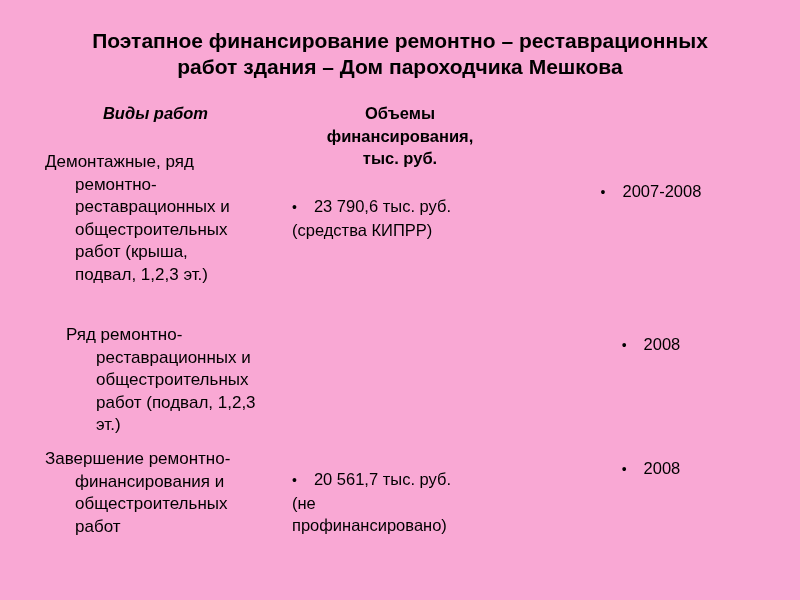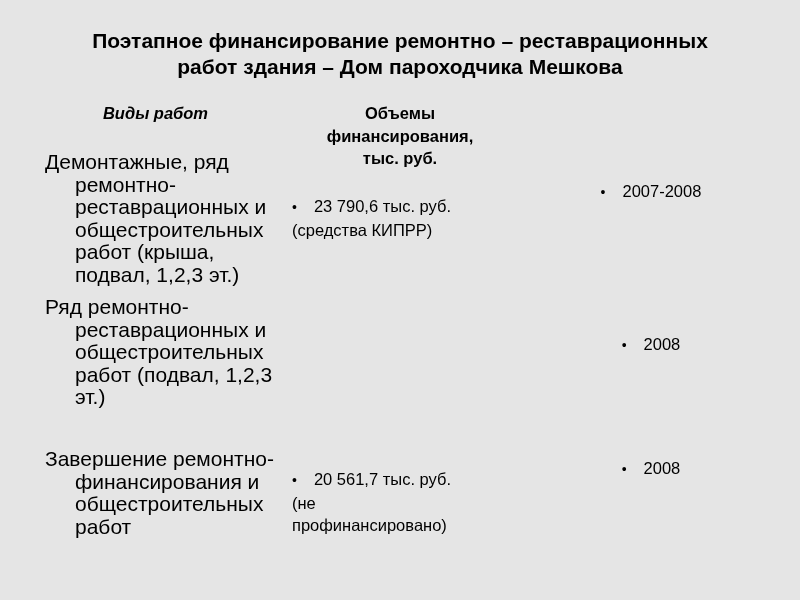--- a/index.html
+++ b/index.html
@@ -1,20 +1,20 @@
 <!DOCTYPE html>
 <html><head>
 <meta charset="utf-8">
 <style>
   html, body { margin: 0; padding: 0; background: #ffffff; }
   .slide {
     position: relative;
     width: 800px;
     height: 600px;
-    background: #e5e5e5;
+    background: #f9a8d4;
     color: #000000;
     font-family: "Liberation Sans", sans-serif;
     overflow: hidden;
   }
   .pre { white-space: pre-line; }
 
   .title {
     position: absolute;
     top: 28px;
     left: 40px;
@@ -40,26 +40,26 @@
   .hdr-fin   { left: 292px; width: 216px; }
   .hdr-terms { left: 560px; width: 182px; }
 
   .works-item {
     position: absolute;
     left: 45px;
     width: 245px;
     box-sizing: border-box;
     padding-left: 30px;
     text-indent: -30px;
-    font-size: 21px;
+    font-size: 17px;
     line-height: 22.5px;
     white-space: pre-line;
   }
   .w1 { top: 151px; }
-  .w2 { top: 296px; }
+  .w2 { top: 324px; margin-left: 21px; }
   .w3 { top: 448px; }
 
   .fin-item {
     position: absolute;
     left: 292px;
     width: 216px;
     font-size: 16.5px;
     line-height: 22.5px;
     text-align: left;
   }

